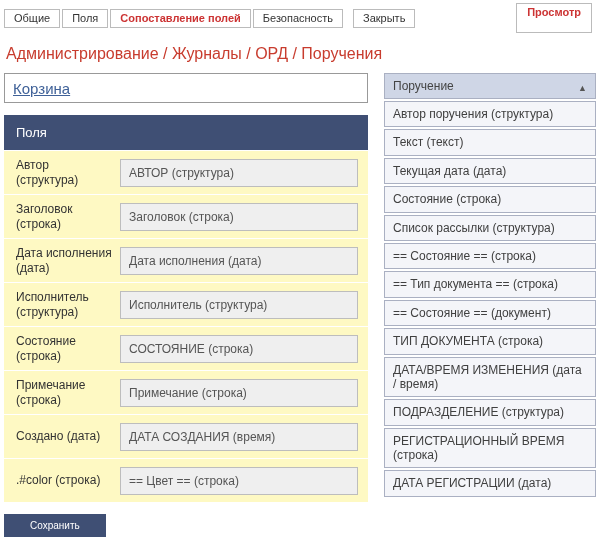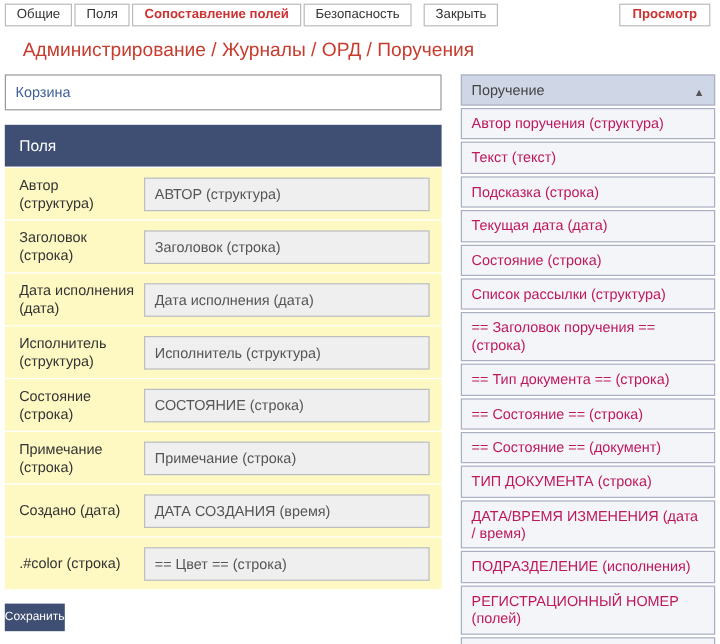--- a/index.html
+++ b/index.html
@@ -24,44 +24,44 @@
     cursor: pointer;
     color: #333;
     white-space: nowrap;
   }
   .tab.active { color: #c33; font-weight: bold;}
   .tab.close { margin-left: 8px;}
   .spacer { flex: 1; }
   .preview-btn {
     border: 1px solid #bbb;
     background: #fff;
-    padding: 2px 10px 3px 10px;
+    padding: 2px 10px 14px 10px;
     font-size: 11px;
     color: #c33;
     font-weight: bold;
     cursor: pointer;
     margin-right: 4px;
   }
   .breadcrumb {
     color: #c83c2e;
     font-size: 16px;
     padding: 10px 0 10px 6px;
-    margin-left: 13px;
   }
   .content { display: flex; gap: 16px; padding: 0 4px 6px 4px; }
   .left-col { flex: 0 0 364px; }
   .right-col { flex: 1; padding-top: 0; }
   .bucket-input {
     width: 100%;
     border: 1px solid #999;
     padding: 6px 8px;
-    font-size: 12px;
+    font-size: 15px;
     color: #3f6198;
     margin-bottom: 12px;
     height: 30px;
+    text-decoration: underline;
   }
   .section-header {
     background: #3f4f74;
     color: #fff;
     font-size: 13px;
     padding: 10px 12px;
   }
   .field-table { width: 100%; }
   .field-row {
     display: flex;
@@ -89,21 +89,21 @@
     color: #555;
     width: 100%;
     min-height: 28px;
     display: flex;
     align-items: center;
   }
   .save-btn {
     background: #3f4f74;
     color: #fff;
     border: none;
-    padding: 6px 0;
+    padding: 6px 26px;
     font-size: 10px;
     margin: 12px 0 0 0;
     cursor: pointer;
   }
   .panel-header {
     background: #cfd6e6;
     border: 1px solid #aab0c2;
     color: #444;
     font-size: 12px;
     padding: 5px 8px;
@@ -115,21 +115,21 @@
   .panel-header .tri {
     font-size: 9px; color: #555;
   }
   .panel-list {
     border: none;
   }
   .panel-item {
     border: 1px solid #aab0c2;
     margin-top: 2px;
     background: #f4f5f9;
-    color: #be185d;
+    color: #404040;
     font-size: 12px;
     padding: 5px 8px;
     line-height: 1.2;
     cursor: move;
   }
 </style>
 </head>
 <body>
 
 <div class="top-row">
@@ -198,28 +198,26 @@
     <button class="save-btn">Сохранить</button>
   </div>
   <div class="right-col">
     <div class="panel-header">
       <span>Поручение</span>
       <span class="tri">▲</span>
     </div>
     <div class="panel-list" id="panel-items-slot">
         <div class="panel-item">Автор поручения (структура)</div>
         <div class="panel-item">Текст (текст)</div>
-        <div class="panel-item">Подсказка (строка)</div>
         <div class="panel-item">Текущая дата (дата)</div>
         <div class="panel-item">Состояние (строка)</div>
         <div class="panel-item">Список рассылки (структура)</div>
-        <div class="panel-item">== Заголовок поручения == (строка)</div>
+        <div class="panel-item">== Состояние == (строка)</div>
         <div class="panel-item">== Тип документа == (строка)</div>
-        <div class="panel-item">== Состояние == (строка)</div>
         <div class="panel-item">== Состояние == (документ)</div>
         <div class="panel-item">ТИП ДОКУМЕНТА (строка)</div>
         <div class="panel-item">ДАТА/ВРЕМЯ ИЗМЕНЕНИЯ (дата / время)</div>
-        <div class="panel-item">ПОДРАЗДЕЛЕНИЕ (исполнения)</div>
-        <div class="panel-item">РЕГИСТРАЦИОННЫЙ НОМЕР (полей)</div>
+        <div class="panel-item">ПОДРАЗДЕЛЕНИЕ (структура)</div>
+        <div class="panel-item">РЕГИСТРАЦИОННЫЙ ВРЕМЯ (строка)</div>
         <div class="panel-item">ДАТА РЕГИСТРАЦИИ (дата)</div>
       </div>
   </div>
 </div>
 
 </body></html>

